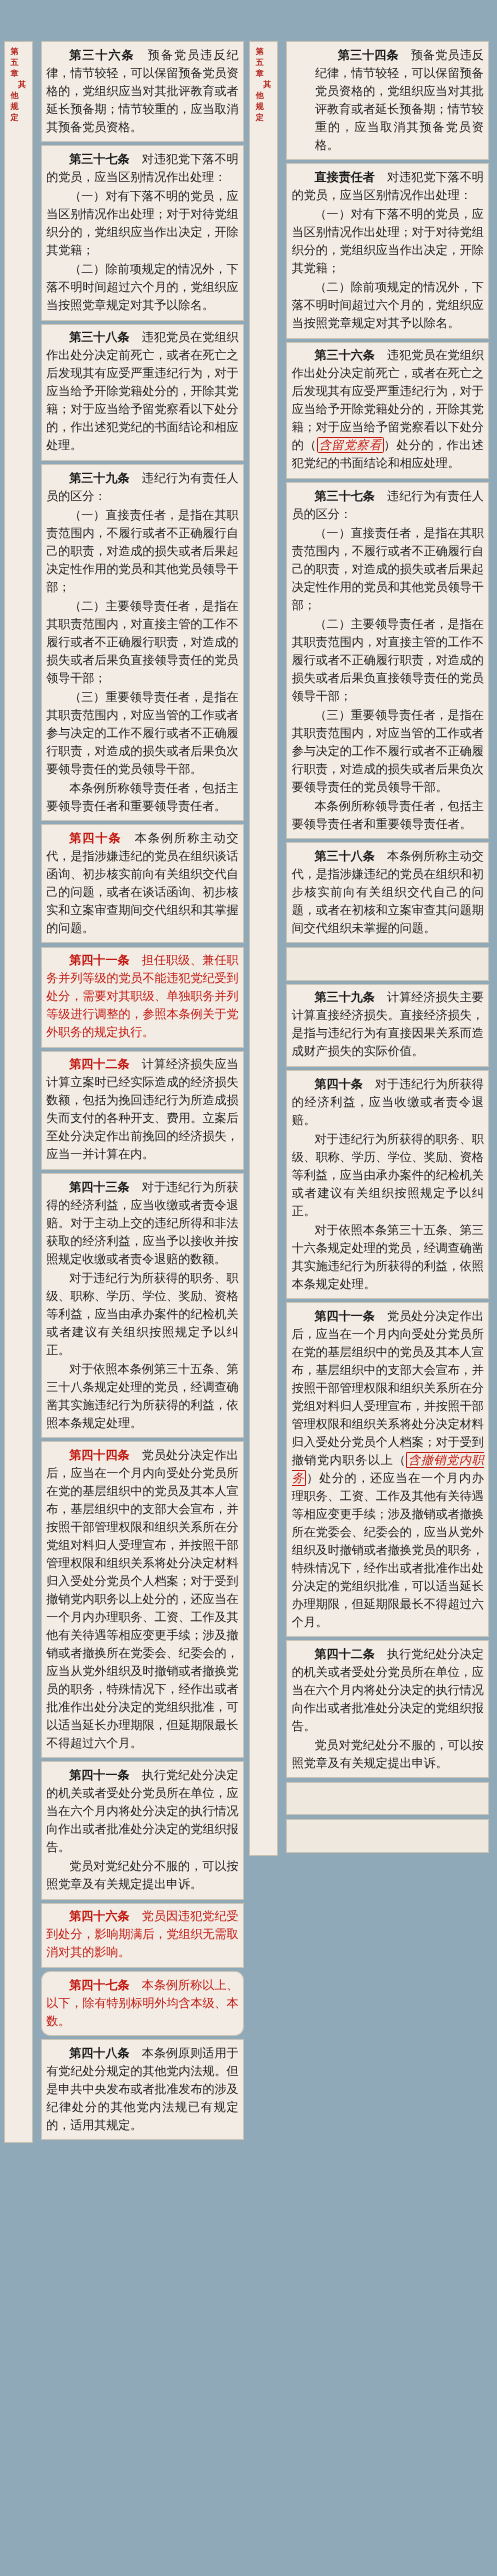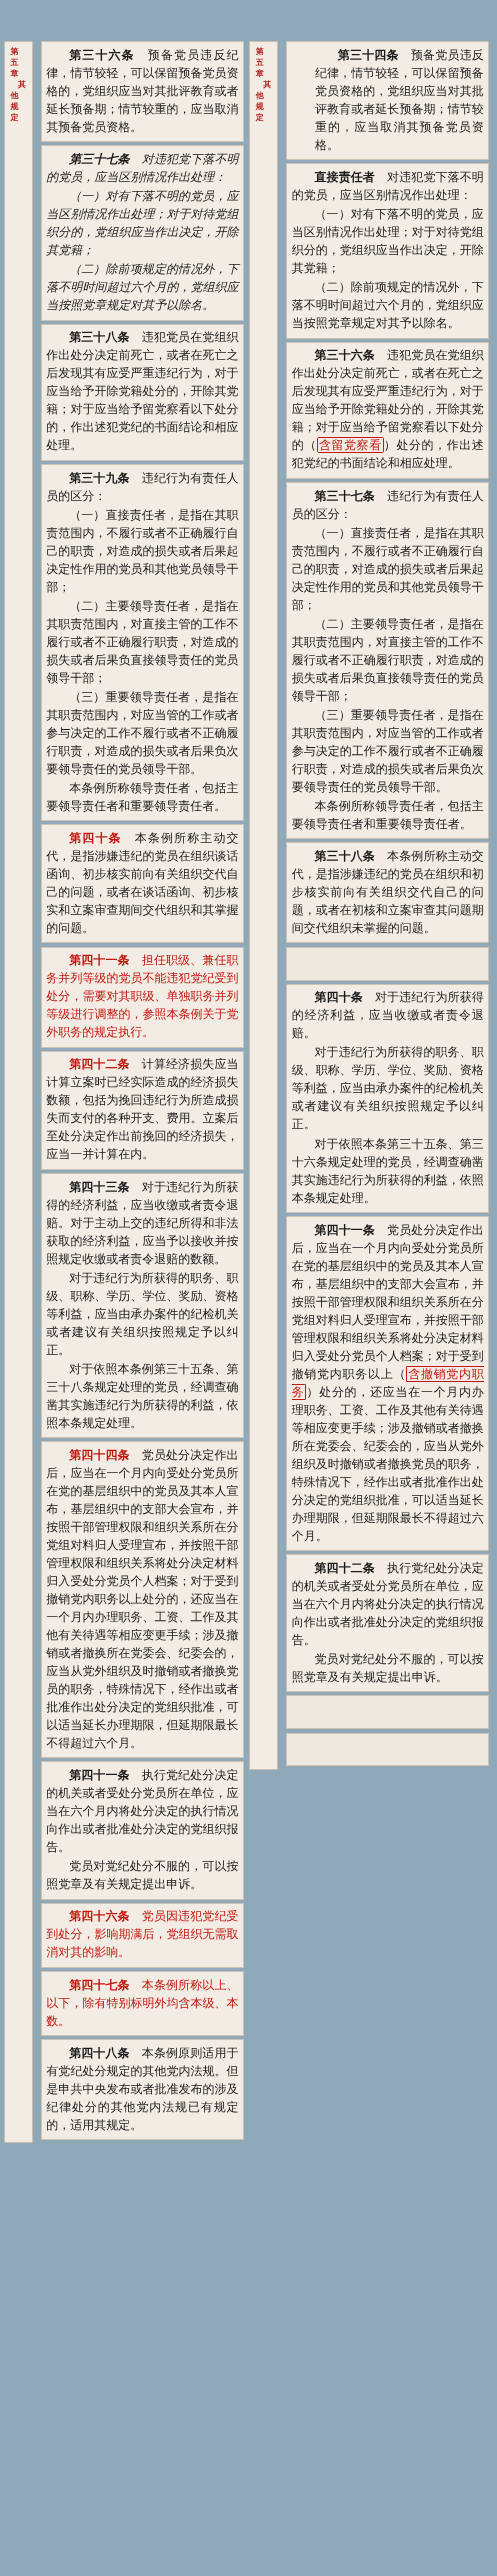--- a/index.html
+++ b/index.html
@@ -50,40 +50,41 @@
     min-height:5.3px;
   }
   .art{ font-weight:bold; color:#1a1a1a; }
   .art.red{ color:#c2170f; }
   .red{ color:#c2170f; }
   .box{
     color:#c2170f;
     border:0.5px solid #c2170f;
     border-radius:1.6px;
     padding:0 1.1px;
+    font-style:italic;
   }
   .p{ margin:0 0 1.1px 0; text-indent:0; }
   .p.ind{ text-indent:1.9em; }
 </style>
 </head>
 <body>
 
 <div class="page">
 
   <div class="columns">
 
     <div class="col">
       <div class="hdr">
         <span>第五章</span><span class="t2">其他规定</span>
       </div>
       <div id="left-cards">
           <div class="card" style="margin-bottom: 3.2px;">
             <p class="p ind"><span class="art">第三十六条</span>　预备党员违反纪律，情节较轻，可以保留预备党员资格的，党组织应当对其批评教育或者延长预备期；情节较重的，应当取消其预备党员资格。</p>
           </div>
-          <div class="card" style="margin-bottom: 3.2px; font-style: italic;">
+          <div class="card" style="margin-bottom: 3.2px;">
             <p class="p ind"><span class="art">第三十七条</span>　对违犯党下落不明的党员，应当区别情况作出处理：</p>
             <p class="p ind">（一）对有下落不明的党员，应当区别情况作出处理；对于对待党组织分的，党组织应当作出决定，开除其党籍；</p>
             <p class="p ind">（二）除前项规定的情况外，下落不明时间超过六个月的，党组织应当按照党章规定对其予以除名。</p>
           </div>
           <div class="card" style="margin-bottom: 3.2px;">
             <p class="p ind"><span class="art">第三十八条</span>　违犯党员在党组织作出处分决定前死亡，或者在死亡之后发现其有应受严重违纪行为，对于应当给予开除党籍处分的，开除其党籍；对于应当给予留党察看以下处分的，作出述犯党纪的书面结论和相应处理。</p>
           </div>
           <div class="card" style="margin-bottom: 3.2px;">
             <p class="p ind"><span class="art">第三十九条</span>　违纪行为有责任人员的区分：</p>
             <p class="p ind">（一）直接责任者，是指在其职责范围内，不履行或者不正确履行自己的职责，对造成的损失或者后果起决定性作用的党员和其他党员领导干部；</p>
@@ -108,21 +109,21 @@
           <div class="card" style="margin-bottom: 3.2px;">
             <p class="p ind"><span class="art red">第四十四条</span>　党员处分决定作出后，应当在一个月内向受处分党员所在党的基层组织中的党员及其本人宣布，基层组织中的支部大会宣布，并按照干部管理权限和组织关系所在分党组对料归人受理宣布，并按照干部管理权限和组织关系将处分决定材料归入受处分党员个人档案；对于受到撤销党内职务以上处分的，还应当在一个月内办理职务、工资、工作及其他有关待遇等相应变更手续；涉及撤销或者撤换所在党委会、纪委会的，应当从党外组织及时撤销或者撤换党员的职务，特殊情况下，经作出或者批准作出处分决定的党组织批准，可以适当延长办理期限，但延期限最长不得超过六个月。</p>
           </div>
           <div class="card" style="margin-bottom: 3.2px;">
             <p class="p ind"><span class="art">第四十一条</span>　执行党纪处分决定的机关或者受处分党员所在单位，应当在六个月内将处分决定的执行情况向作出或者批准处分决定的党组织报告。</p>
             <p class="p ind">党员对党纪处分不服的，可以按照党章及有关规定提出申诉。</p>
           </div>
           <div class="card" style="margin-bottom: 3.2px;">
             <p class="p ind"><span class="art red">第四十六条</span>　<span class="red">党员因违犯党纪受到处分，影响期满后，党组织无需取消对其的影响。</span></p>
           </div>
-          <div class="card" style="margin-bottom: 3.2px;">
+          <div class="card" style="margin-bottom: 3.2px; border-radius: 9px;">
             <p class="p ind"><span class="art red">第四十七条</span>　<span class="red">本条例所称以上、以下，除有特别标明外均含本级、本数。</span></p>
           </div>
           <div class="card" style="margin-bottom: 3.2px;">
             <p class="p ind"><span class="art">第四十八条</span>　本条例原则适用于有党纪处分规定的其他党内法规。但是申共中央发布或者批准发布的涉及纪律处分的其他党内法规已有规定的，适用其规定。</p>
           </div>
         </div>
     </div>
 
     <div class="col">
       <div class="hdr">
@@ -145,20 +146,23 @@
             <p class="p ind">（一）直接责任者，是指在其职责范围内，不履行或者不正确履行自己的职责，对造成的损失或者后果起决定性作用的党员和其他党员领导干部；</p>
             <p class="p ind">（二）主要领导责任者，是指在其职责范围内，对直接主管的工作不履行或者不正确履行职责，对造成的损失或者后果负直接领导责任的党员领导干部；</p>
             <p class="p ind">（三）重要领导责任者，是指在其职责范围内，对应当管的工作或者参与决定的工作不履行或者不正确履行职责，对造成的损失或者后果负次要领导责任的党员领导干部。</p>
             <p class="p ind">本条例所称领导责任者，包括主要领导责任者和重要领导责任者。</p>
           </div>
           <div class="card" style="margin-bottom: 3.2px;">
             <p class="p ind"><span class="art">第三十八条</span>　本条例所称主动交代，是指涉嫌违纪的党员在组织和初步核实前向有关组织交代自己的问题，或者在初核和立案审查其问题期间交代组织未掌握的问题。</p>
           </div>
           <div class="card empty" style="margin-bottom: 3.2px; min-height: 24px;"></div>
           <div class="card" style="margin-bottom: 3.2px;">
+            <p class="p ind"><span class="art">第三十九条</span>　计算经济损失主要计算直接经济损失。直接经济损失，是指与违纪行为有直接因果关系而造成财产损失的实际价值。</p>
+          </div>
+          <div class="card" style="margin-bottom: 3.2px;">
             <p class="p ind"><span class="art">第四十条</span>　对于违纪行为所获得的经济利益，应当收缴或者责令退赔。</p>
             <p class="p ind">对于违纪行为所获得的职务、职级、职称、学历、学位、奖励、资格等利益，应当由承办案件的纪检机关或者建议有关组织按照规定予以纠正。</p>
             <p class="p ind">对于依照本条第三十五条、第三十六条规定处理的党员，经调查确凿其实施违纪行为所获得的利益，依照本条规定处理。</p>
           </div>
           <div class="card" style="margin-bottom: 3.2px;">
             <p class="p ind"><span class="art">第四十一条</span>　党员处分决定作出后，应当在一个月内向受处分党员所在党的基层组织中的党员及其本人宣布，基层组织中的支部大会宣布，并按照干部管理权限和组织关系所在分党组对料归人受理宣布，并按照干部管理权限和组织关系将处分决定材料归入受处分党员个人档案；对于受到撤销党内职务以上（<span class="box">含撤销党内职务</span>）处分的，还应当在一个月内办理职务、工资、工作及其他有关待遇等相应变更手续；涉及撤销或者撤换所在党委会、纪委会的，应当从党外组织及时撤销或者撤换党员的职务，特殊情况下，经作出或者批准作出处分决定的党组织批准，可以适当延长办理期限，但延期限最长不得超过六个月。</p>
           </div>
           <div class="card" style="margin-bottom: 3.2px;">
             <p class="p ind"><span class="art">第四十二条</span>　执行党纪处分决定的机关或者受处分党员所在单位，应当在六个月内将处分决定的执行情况向作出或者批准处分决定的党组织报告。</p>
             <p class="p ind">党员对党纪处分不服的，可以按照党章及有关规定提出申诉。</p>

